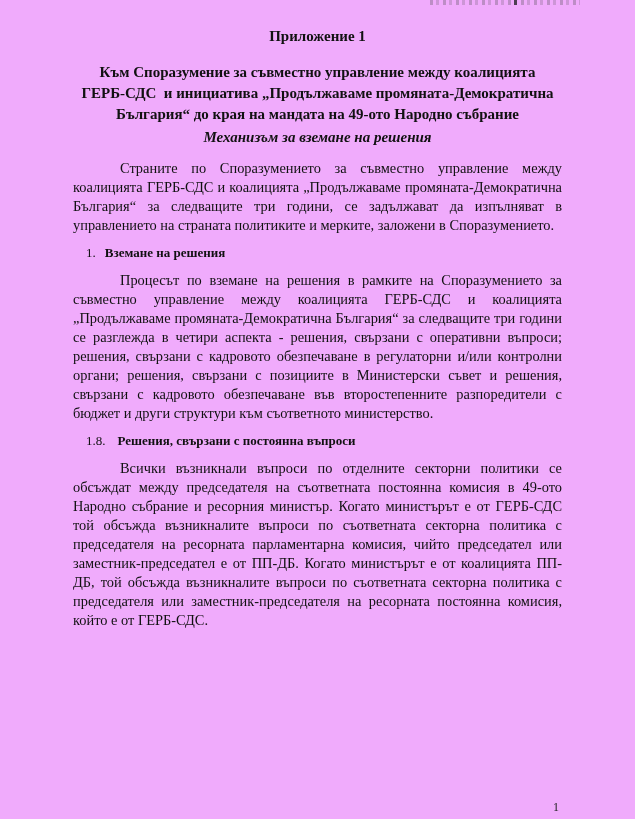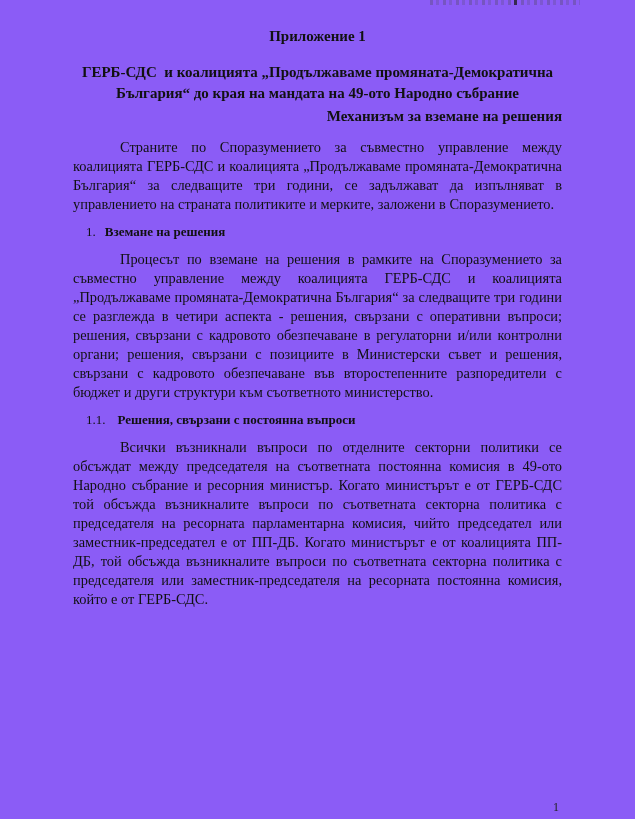--- a/index.html
+++ b/index.html
@@ -4,21 +4,21 @@
 <style>
   html, body {
     margin: 0;
     padding: 0;
     background: #ffffff;
   }
   .page {
     position: relative;
     width: 635px;
     height: 819px;
-    background: #8b5cf6;
+    background: #f0abfc;
     box-sizing: border-box;
     padding: 18px 73px 0 73px;
     font-family: "Liberation Serif", "DejaVu Serif", serif;
     color: #111111;
     overflow: hidden;
   }
   
   .clipped-note {
     position: absolute;
     top: 0;
@@ -52,24 +52,25 @@
     text-align: center;
     font-weight: bold;
     font-size: 15px;
     line-height: 21px;
   }
   .title-line {
     white-space: pre-wrap;
   }
   .subtitle {
     margin-top: 2px;
-    text-align: right;
+    text-align: center;
     font-weight: bold;
     font-size: 15px;
     line-height: 21px;
+    font-style: italic;
   }
   .body-text {
     margin: 0 0 8px 0;
     font-size: 14.4px;
     line-height: 19px;
     text-align: justify;
     text-indent: 47px;
   }
   .body-text.first {
     margin-top: 11px;
@@ -105,37 +106,38 @@
 </head>
 <body>
 
 <div class="page">
 
   <div class="clipped-note"></div>
 
   <div class="appendix">Приложение 1</div>
 
   <div class="title">
-    <div class="title-line">ГЕРБ-СДС  и коалицията „Продължаваме промяната-Демократична</div>
+    <div class="title-line">Към Споразумение за съвместно управление между коалицията</div>
+    <div class="title-line">ГЕРБ-СДС  и инициатива „Продължаваме промяната-Демократична</div>
     <div class="title-line">България“ до края на мандата на 49-ото Народно събрание</div>
   </div>
 
   <div class="subtitle">Механизъм за вземане на решения</div>
 
   <p class="body-text first">Страните по Споразумението за съвместно управление между коалицията ГЕРБ-СДС и коалицията „Продължаваме промяната-Демократична България“ за следващите три години, се задължават да изпълняват в управлението на страната политиките и мерките, заложени в Споразумението.</p>
 
 
   <div class="heading">
     <span class="hnum">1.</span><span class="htext">Вземане на решения</span>
   </div>
 
   <p class="body-text">Процесът по вземане на решения в рамките на Споразумението за съвместно управление между коалицията ГЕРБ-СДС и коалицията „Продължаваме промяната-Демократична България“ за следващите три години се разглежда в четири аспекта - решения, свързани с оперативни въпроси; решения, свързани с кадровото обезпечаване в регулаторни и/или контролни органи; решения, свързани с позициите в Министерски съвет и решения, свързани с кадровото обезпечаване във второстепенните разпоредители с бюджет и други структури към съответното министерство.</p>
 
   <div class="heading sub">
-    <span class="hnum">1.1.</span><span class="htext">Решения, свързани с постоянна въпроси</span>
+    <span class="hnum">1.8.</span><span class="htext">Решения, свързани с постоянна въпроси</span>
   </div>
 
   <p class="body-text">Всички възникнали въпроси по отделните секторни политики се обсъждат между председателя на съответната постоянна комисия в 49-ото Народно събрание и ресорния министър. Когато министърът е от ГЕРБ-СДС той обсъжда възникналите въпроси по съответната секторна политика с председателя на ресорната парламентарна комисия, чийто председател или заместник-председател е от ПП-ДБ. Когато министърът е от коалицията ПП-ДБ, той обсъжда възникналите въпроси по съответната секторна политика с председателя или заместник-председателя на ресорната постоянна комисия, който е от ГЕРБ-СДС.</p>
 
 
   <div class="page-number">1</div>
 
 </div>
 
 </body></html>

